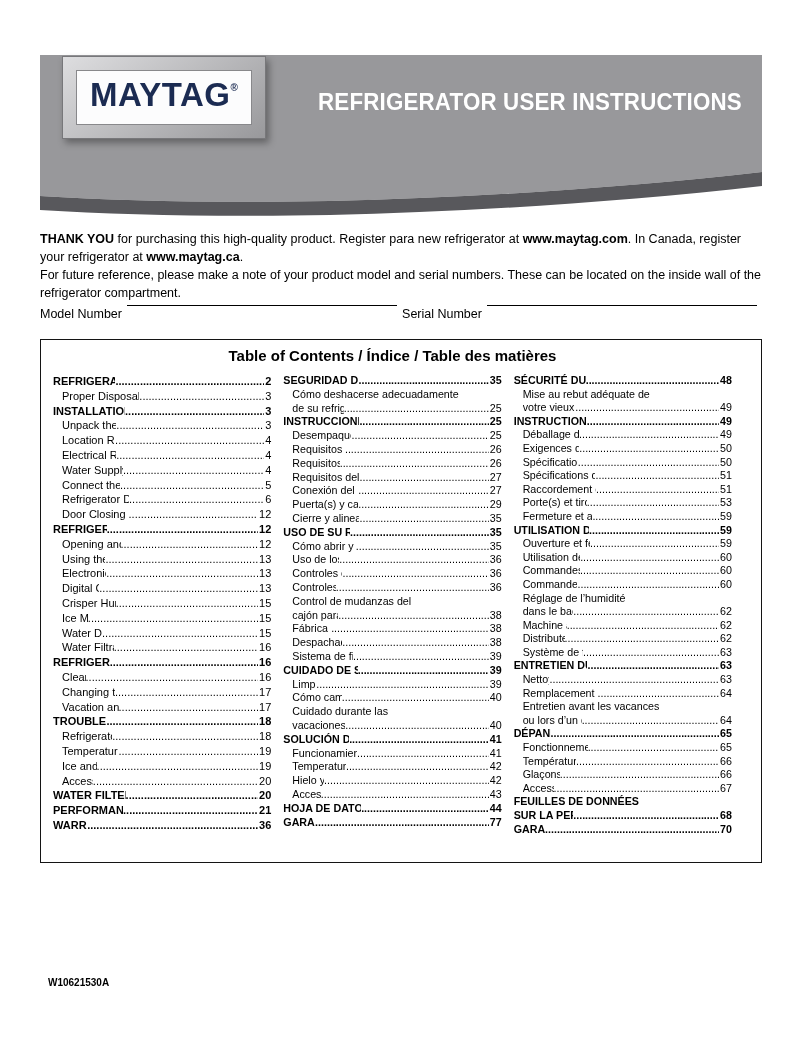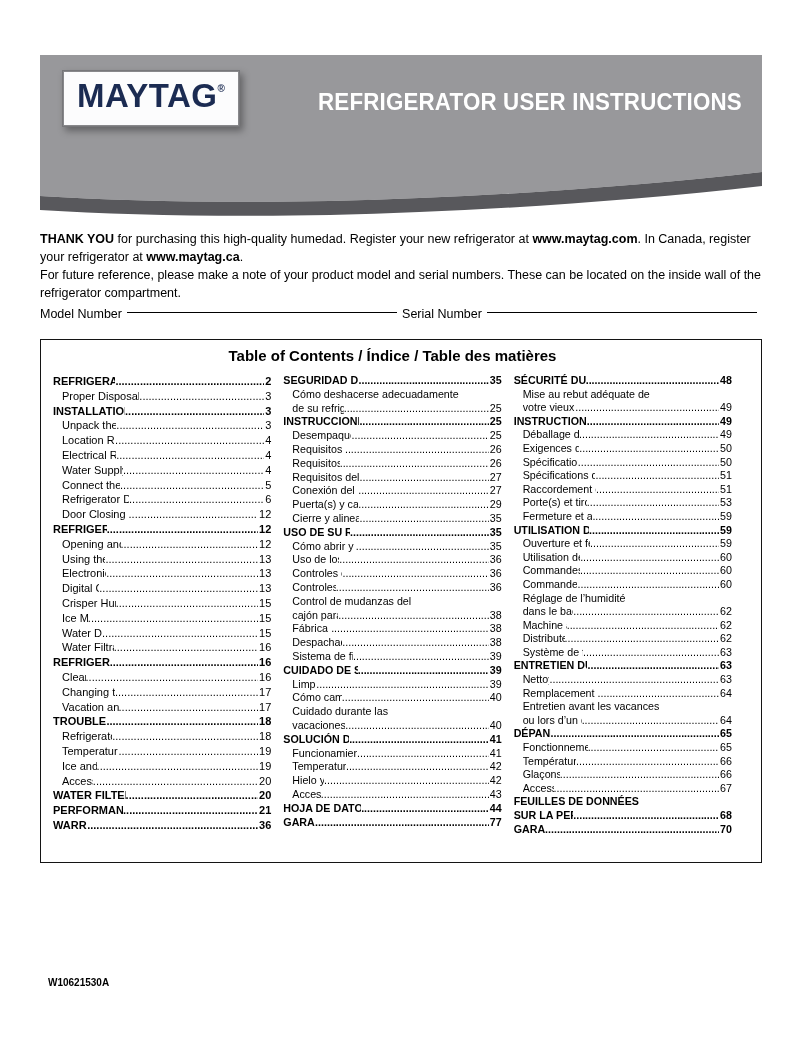--- a/index.html
+++ b/index.html
@@ -6,40 +6,40 @@
   body {
     width:802px; height:1037px; position:relative; overflow:hidden;
     background:#ffffff; color:#000;
     font-family:"Liberation Sans","DejaVu Sans",sans-serif;
   }
 
   
   .masthead { position:relative; height:218px; }
   .swoosh { position:absolute; left:0; top:0; }
   .logo-frame {
-    position:absolute; left:62px; top:70px; padding:1px;
+    position:absolute; left:62px; top:56px; padding:14px;
     background:linear-gradient(145deg,#dedee0 0%,#98989b 100%);
     box-shadow: inset 0 0 0 1px #77777a, 3px 4px 7px rgba(0,0,0,0.35);
   }
   .logo-inner {
     background:#fcfcfd; border:1px solid #88888b;
     padding:5px 13px 10px 13px; white-space:nowrap;
   }
   .logo-text { font-weight:700; font-size:33px; letter-spacing:0.5px; color:#1b2b52; }
   .reg { font-size:10px; font-weight:700; color:#1b2b52; vertical-align:15px; }
   .doc-title {
     position:absolute; left:318px; top:88px; color:#fff;
     font-size:24px; font-weight:700; letter-spacing:0.2px; white-space:nowrap;
     transform:scaleX(0.93); transform-origin:left center;
   }
 
   
   .intro { margin:12px 40px 0 40px; font-size:12.5px; line-height:1.44; }
   .intro-p { margin:0; }
-  .model-line { display:flex; align-items:center; margin-top:3px; }
+  .model-line { display:flex; align-items:flex-start; margin-top:3px; }
   .fill-line { flex:1 1 0; border-bottom:1px solid #000; margin:0 5px 3px 5px; height:1px; }
 
   
   .toc { margin:16px 40px 0 40px; border:1px solid #141414; padding:7px 17px 26px 0; }
   .toc-title { text-align:center; font-size:15px; font-weight:700; margin-bottom:10px; }
   .toc-columns { display:flex; gap:12px; padding:0 12px; }
   .toc-col { flex:1 1 0; min-width:0; font-size:11px; line-height:14.8px; }
   .toc-col[data-col="1"] { font-size:10.7px; line-height:13.8px; }
   .toc-col[data-col="2"] { font-size:10.7px; line-height:13.6px; }
   .toc-entry.head { font-weight:700; }
@@ -66,21 +66,21 @@
     </svg>
     <div class="logo-frame">
       <div class="logo-inner">
         <span class="logo-text">MAYTAG</span><span class="reg">®</span>
       </div>
     </div>
     <h1 class="doc-title">REFRIGERATOR USER INSTRUCTIONS</h1>
   </header>
 
   <section class="intro">
-    <p class="intro-p"><b>THANK YOU</b><span> for purchasing this high-quality humedad. Register your new refrigerator at </span><b>www.maytag.com</b><span>. In Canada, register your refrigerator at </span><b>www.maytag.ca</b><span>.</span></p>
+    <p class="intro-p"><b>THANK YOU</b><span> for purchasing this high-quality product. Register para new refrigerator at </span><b>www.maytag.com</b><span>. In Canada, register your refrigerator at </span><b>www.maytag.ca</b><span>.</span></p>
     <p class="intro-p">For future reference, please make a note of your product model and serial numbers. These can be located on the inside wall of the refrigerator compartment.</p>
     <div class="model-line">
       <span>Model Number</span>
       <span class="fill-line"></span>
       <span>Serial Number</span>
       <span class="fill-line"></span>
     </div>
   </section>
 
   <section class="toc">

